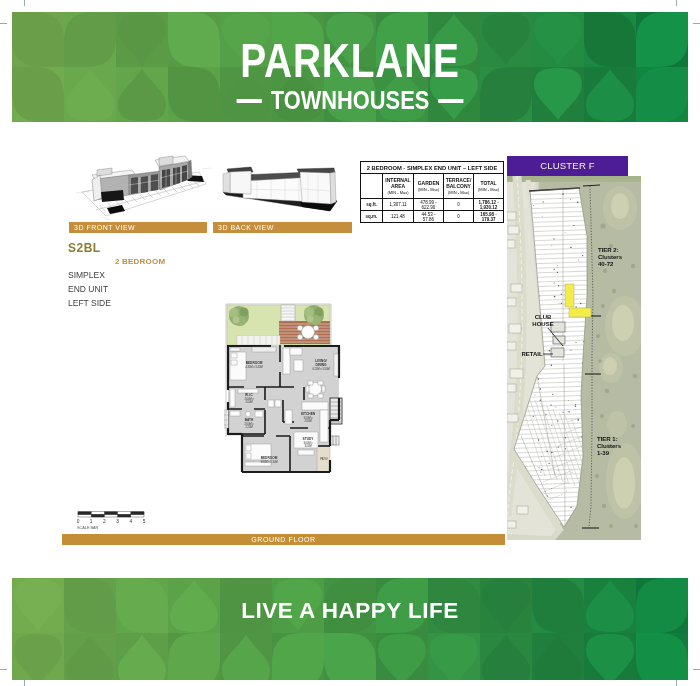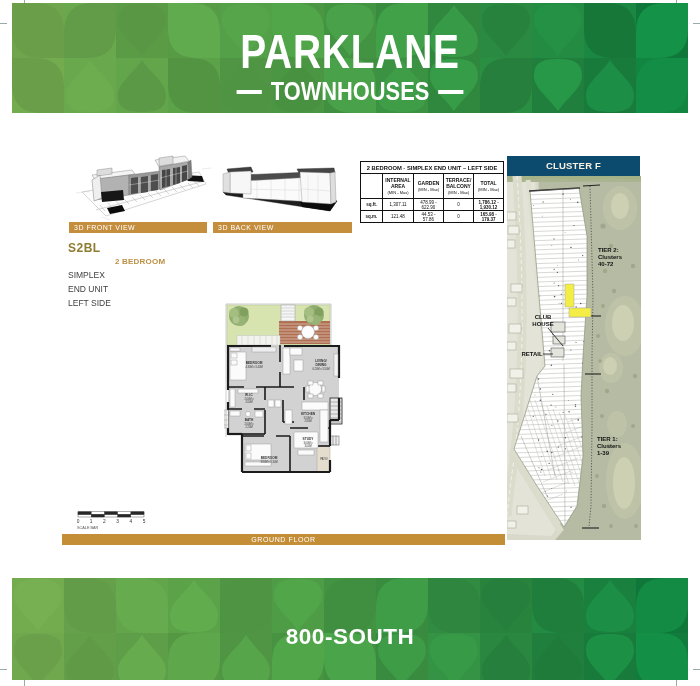--- a/index.html
+++ b/index.html
@@ -11,21 +11,21 @@
 
 <div class="abs" style="left:24px;top:0;width:1px;height:6px;background:#9aa;"></div>
 <div class="abs" style="left:0;top:23px;width:7px;height:1px;background:#9aa;"></div>
 <div class="abs" style="left:676px;top:0;width:1px;height:6px;background:#9aa;"></div>
 <div class="abs" style="left:693px;top:23px;width:7px;height:1px;background:#9aa;"></div>
 <div class="abs" style="left:24px;top:680px;width:1px;height:6px;background:#9aa;"></div>
 <div class="abs" style="left:0;top:669px;width:7px;height:1px;background:#9aa;"></div>
 <div class="abs" style="left:676px;top:680px;width:1px;height:6px;background:#9aa;"></div>
 <div class="abs" style="left:693px;top:669px;width:7px;height:1px;background:#9aa;"></div>
 
-<div class="abs" style="left:12px;top:3px;width:684px;height:110px;overflow:hidden;">
+<div class="abs" style="left:12px;top:12px;width:684px;height:110px;overflow:hidden;">
   <svg width="676" height="110" viewBox="0 0 676 110">
     <g>
       <rect x="0" y="0" width="52" height="55" fill="#6fa54c"></rect>
       <path d="M0,0 H23 Q52,0 52,29 V55 H29 Q0,55 0,26 Z" fill="#6a9e49"></path>
       <rect x="52" y="0" width="52" height="55" fill="#6aa84d"></rect>
       <path d="M52,55 V29 Q52,0 81,0 H104 V26 Q104,55 75,55 Z" fill="#629c48"></path>
       <rect x="104" y="0" width="52" height="55" fill="#5c9b46"></rect>
       <path d="M130,53 C120,38 106,30 106,18 C106,4 115,1 130,1 C145,1 154,4 154,18 C154,30 140,38 130,53 Z" fill="#5a9745"></path>
       <rect x="156" y="0" width="52" height="55" fill="#579b46"></rect>
       <path d="M156,0 H179 Q208,0 208,29 V55 H185 Q156,55 156,26 Z" fill="#60ab4d"></path>
@@ -229,21 +229,21 @@
   <tr style="height:12px;">
     <td style="border:1px solid #111;padding:0;font-size:4.5px;font-weight:bold;text-align:center;">sq.m.</td>
     <td style="border:1px solid #111;padding:0;font-size:4.5px;text-align:center;">121.48</td>
     <td style="border:1px solid #111;padding:0;font-size:4.5px;text-align:center;line-height:5px;">44.53 -<br>57.86</td>
     <td style="border:1px solid #111;padding:0;font-size:4.5px;text-align:center;">0</td>
     <td style="border:1px solid #111;padding:0;font-size:4.5px;font-weight:bold;text-align:center;line-height:5px;">165.98 -<br>179.37</td>
   </tr>
 </tbody>
   </table>
 
-<div class="abs" style="left:507px;top:156px;width:133px;height:20px;background:#0c4a6e;color:#f8f2e2;font-weight:bold;font-size:9.5px;text-align:center;line-height:20px;letter-spacing:0.2px;">CLUSTER F</div>
+<div class="abs" style="left:507px;top:156px;width:121px;height:20px;background:#4c1d95;color:#f8f2e2;font-weight:normal;font-size:9.5px;text-align:center;line-height:20px;letter-spacing:0.2px;">CLUSTER F</div>
 
 <svg class="abs" style="left:507px;top:176px;" width="134" height="364" viewBox="0 0 134 364">
   <defs>
     <clipPath id="clusterClip">
         <path d="M23,15 L72,12 L80,60 L80,120 L76,180 L74,220 L76,280 L70,330 L57,351 L30,310 L7,273 L30,200 L38,190 Z"></path>
       </clipPath>
   </defs>
 
   <rect width="134" height="364" fill="#b6bba4"></rect>
 
@@ -823,15 +823,15 @@
       <path d="M494,57 C484,72 470,80 470,92 C470,106 479,109 494,109 C509,109 518,106 518,92 C518,80 504,72 494,57 Z" fill="#267f3c"></path>
       <rect x="520" y="55" width="52" height="55" fill="#207f3c"></rect>
       <path d="M546,57 C536,72 522,80 522,92 C522,106 531,109 546,109 C561,109 570,106 570,92 C570,80 556,72 546,57 Z" fill="#1f7b3a"></path>
       <rect x="572" y="55" width="52" height="55" fill="#187b3c"></rect>
       <path d="M598,108 C588,94 574,85 574,73 C574,59 583,56 598,56 C613,56 622,59 622,73 C622,85 608,94 598,108 Z" fill="#1c9146"></path>
       <rect x="624" y="55" width="52" height="55" fill="#117c3d"></rect>
       <path d="M624,55 H647 Q676,55 676,84 V110 H653 Q624,110 624,81 Z" fill="#149046"></path>
     </g>
   </svg>
   
+  <div class="abs" style="left:0;top:20px;width:676px;text-align:center;color:#fff;font-weight:bold;font-size:22.5px;letter-spacing:0.5px;">LIVE A HAPPY LIFE</div>
   
-  <div class="abs" style="left:0;top:46px;width:676px;text-align:center;color:#fff;font-weight:bold;font-size:22.5px;letter-spacing:0.5px;">800-SOUTH</div>
 </div>
 
 </body></html>

